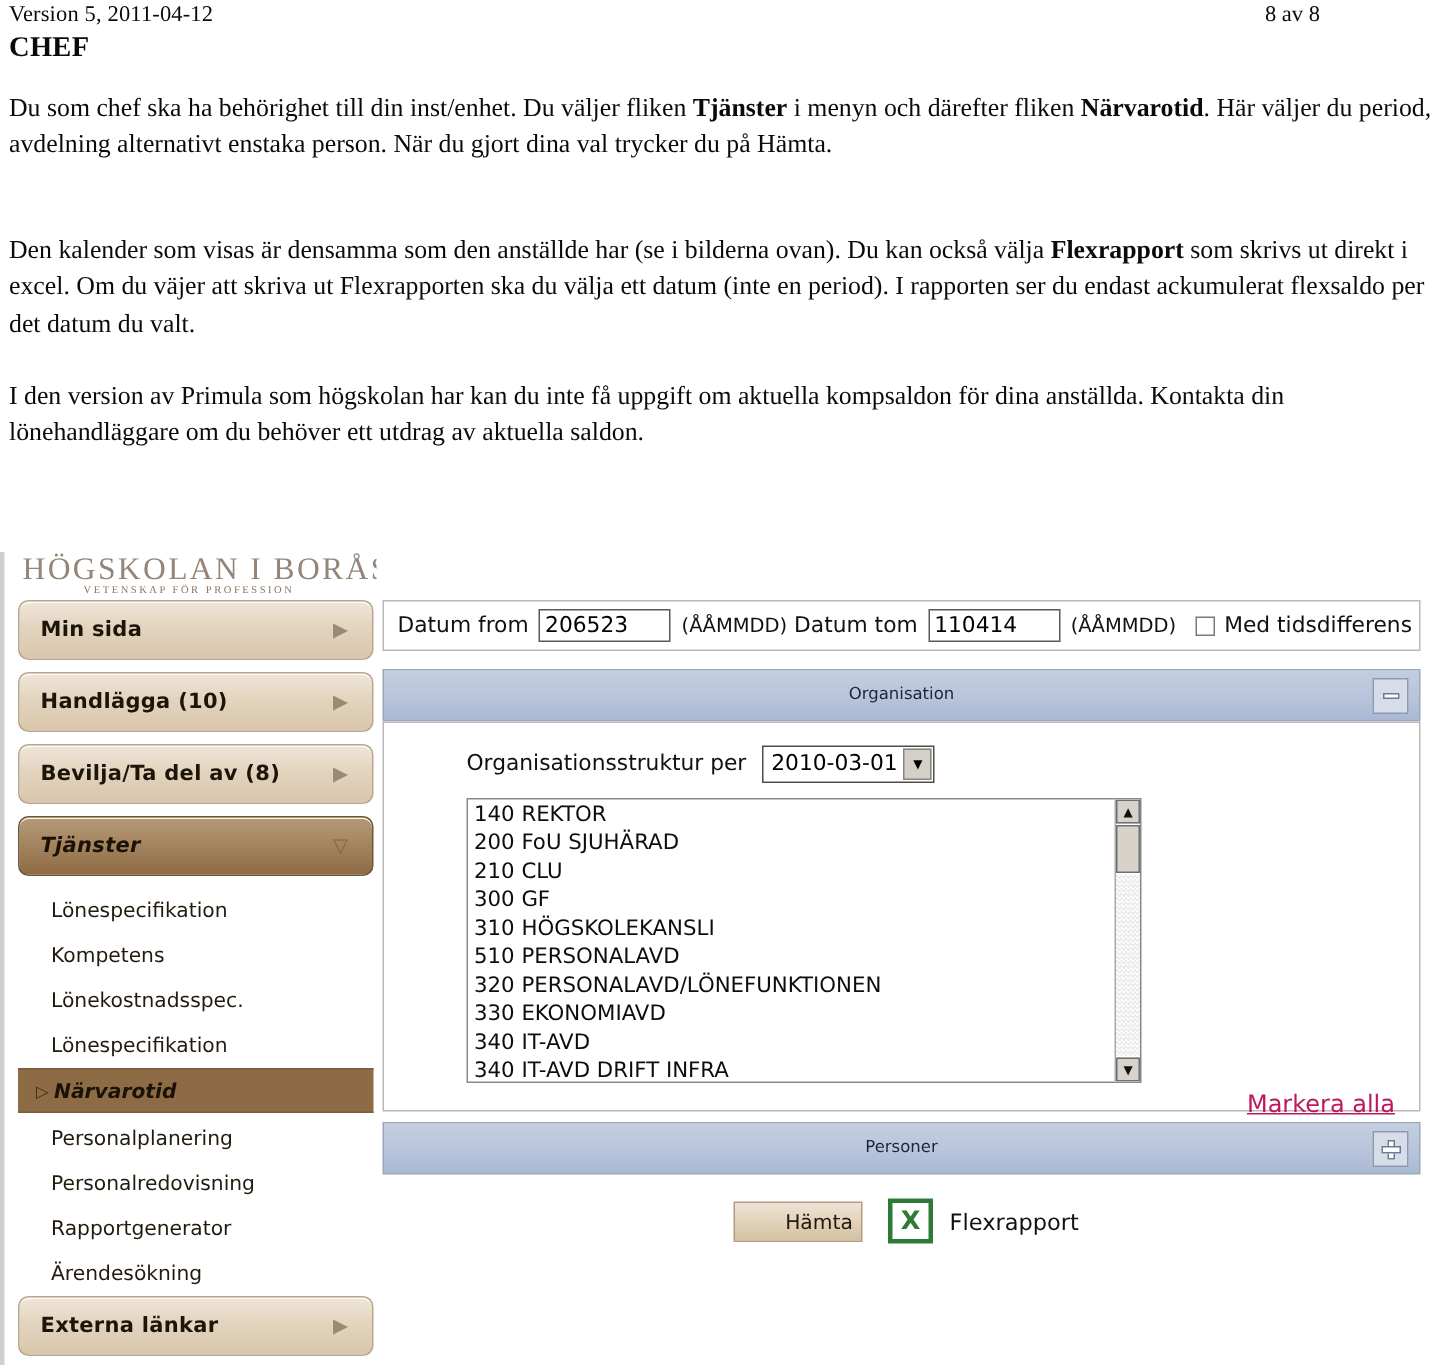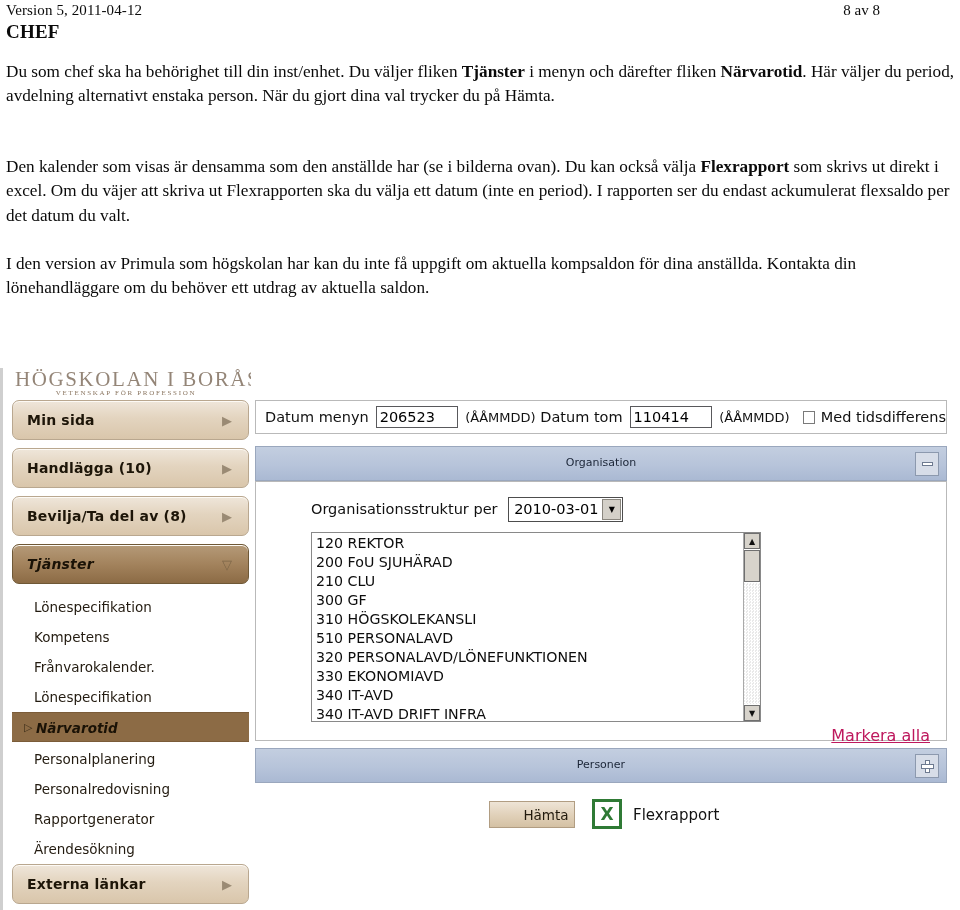--- a/index.html
+++ b/index.html
@@ -291,21 +291,21 @@
       <span class="caret">▽</span>
     </div>
 
     <div class="subitem s1">
       <span class="t">Lönespecifikation</span>
     </div>
     <div class="subitem s2">
       <span class="t">Kompetens</span>
     </div>
     <div class="subitem s3">
-      <span class="t">Frånvarokalender.</span>
+      <span class="t">Lönekostnadsspec.</span>
     </div>
     <div class="subitem s4">
       <span class="t">Lönespecifikation</span>
     </div>
     <div class="subitem s5 sel">
       <span class="arrow">▷</span>
       <span class="t">Närvarotid</span>
     </div>
     <div class="subitem s6">
       <span class="t">Personalplanering</span>
@@ -322,21 +322,21 @@
 
     <div class="navbtn b5">
       <span class="lbl">Externa länkar</span>
       <span class="caret">▶</span>
     </div>
   </div>
 
   <div class="content">
 
     <div class="datebar">
-      <span class="lab">Datum menyn</span>
+      <span class="lab">Datum from</span>
       <span class="txtin">206523</span>
       <span class="fmt">(ÅÅMMDD)</span>
       &nbsp;
       <span class="lab">Datum tom</span>
       <span class="txtin">110414</span>
       <span class="fmt">(ÅÅMMDD)</span>
       <span class="chk"></span>
       <span class="lab">Med tidsdifferens</span>
     </div>
 
@@ -351,21 +351,21 @@
       <div class="orgstruct">
         <span>Organisationsstruktur per</span>
         <span class="selbox">
           <span class="v">2010-03-01</span>
           <span class="ar">▼</span>
         </span>
       </div>
 
       <div class="listbox">
         <div class="items">
-          <div class="li">120 REKTOR</div>
+          <div class="li">140 REKTOR</div>
           <div class="li">200 FoU SJUHÄRAD</div>
           <div class="li">210 CLU</div>
           <div class="li">300 GF</div>
           <div class="li">310 HÖGSKOLEKANSLI</div>
           <div class="li">510 PERSONALAVD</div>
           <div class="li">320 PERSONALAVD/LÖNEFUNKTIONEN</div>
           <div class="li">330 EKONOMIAVD</div>
           <div class="li">340 IT-AVD</div>
           <div class="li">340 IT-AVD DRIFT INFRA</div>
         </div>

